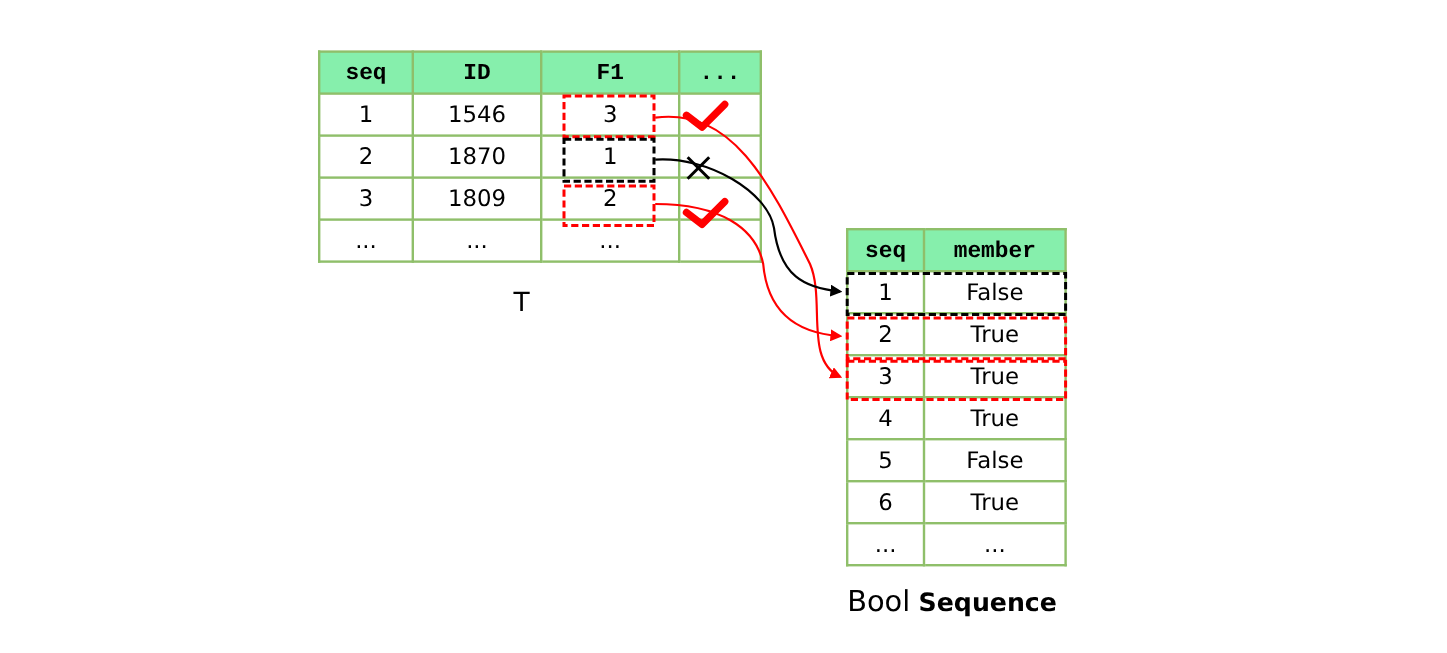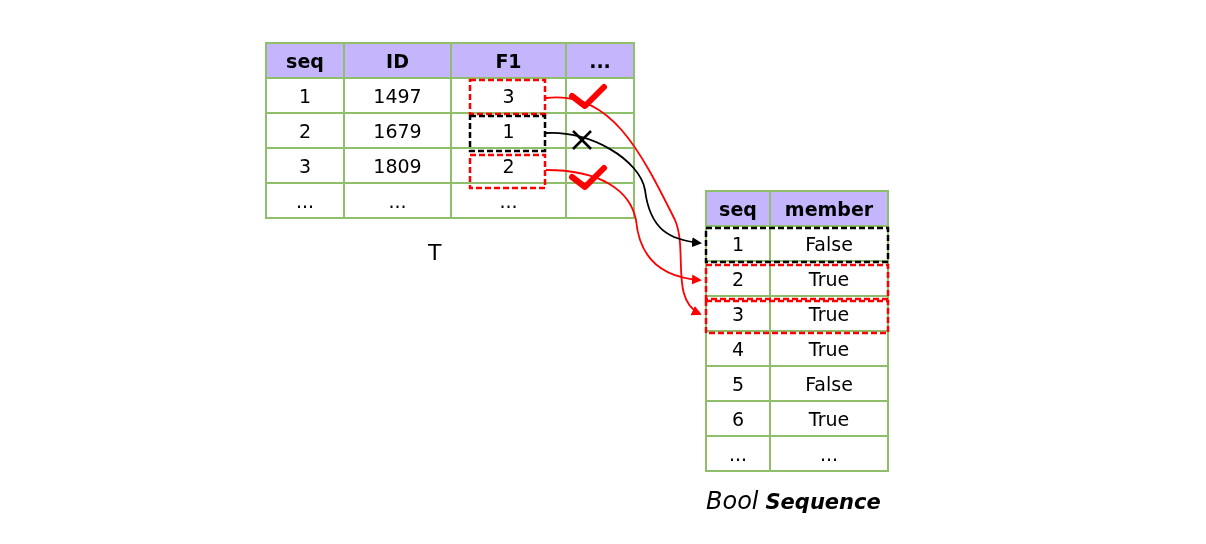--- a/index.html
+++ b/index.html
@@ -1,21 +1,21 @@
 <!DOCTYPE html>
 <html><head>
 <meta charset="utf-8">
 <style>
   html, body { margin:0; padding:0; background:#ffffff; }
   body { width:1206px; height:544px; position:relative; overflow:hidden;
          font-family:"DejaVu Sans", sans-serif; color:#000; }
   table.grid { position:absolute; border-collapse:collapse; table-layout:fixed; }
   table.grid td, table.grid th { border:2px solid #8fbf6a; text-align:center; padding:0;
          font-size:19px; font-weight:normal; }
-  table.grid th { background:#c4b5fd; font-weight:bold; }
+  table.grid th { background:#86efac; font-weight:bold;font-family:Liberation Mono, monospace; }
   #tableT { left:265px; top:42px; }
   #tableT th, #tableT td { height:33px; }
   #tableB { left:705px; top:190px; }
   #tableB th, #tableB td { height:33px; }
   .caption { position:absolute; font-size:22px; }
   svg.overlay { position:absolute; left:0; top:0; pointer-events:none; }
 </style>
 </head>
 <body>
 
@@ -28,27 +28,27 @@
     </colgroup>
   <tbody>
       <tr>
     <th>seq</th>
     <th>ID</th>
     <th>F1</th>
     <th>...</th>
   </tr>
   <tr>
     <td>1</td>
-    <td>1497</td>
+    <td>1546</td>
     <td>3</td>
     <td></td>
   </tr>
   <tr>
     <td>2</td>
-    <td>1679</td>
+    <td>1870</td>
     <td>1</td>
     <td></td>
   </tr>
   <tr>
     <td>3</td>
     <td>1809</td>
     <td>2</td>
     <td></td>
   </tr>
   <tr>
@@ -94,21 +94,21 @@
   <tr>
         <td>6</td>
         <td>True</td>
       </tr>
   <tr>
         <td>...</td>
         <td>...</td>
       </tr>
 </tbody>
   </table>
-<div class="caption" style="left:706px; top:487px;font-style:italic;">
+<div class="caption" style="left:706px; top:487px;">
   <span style="font-size:24px;">Bool</span>
   <span style="font-size:21px;font-weight:bold;">Sequence</span>
 </div>
 
 <svg class="overlay" width="1206" height="544">
   <defs>
     <marker id="arrRed" markerWidth="10" markerHeight="10" refX="8" refY="5" orient="auto" markerUnits="userSpaceOnUse">
       <path d="M0,0 L10,5 L0,10 z" fill="#ff0000"></path>
     </marker>
     <marker id="arrBlk" markerWidth="10" markerHeight="10" refX="8" refY="5" orient="auto" markerUnits="userSpaceOnUse">

